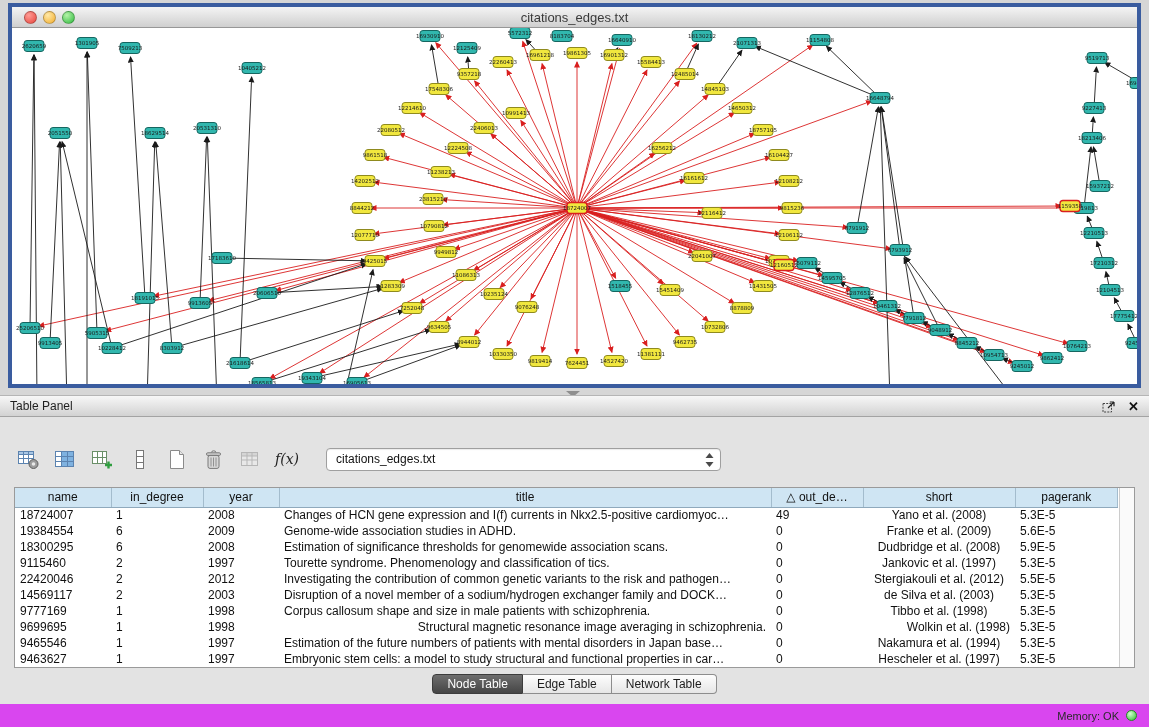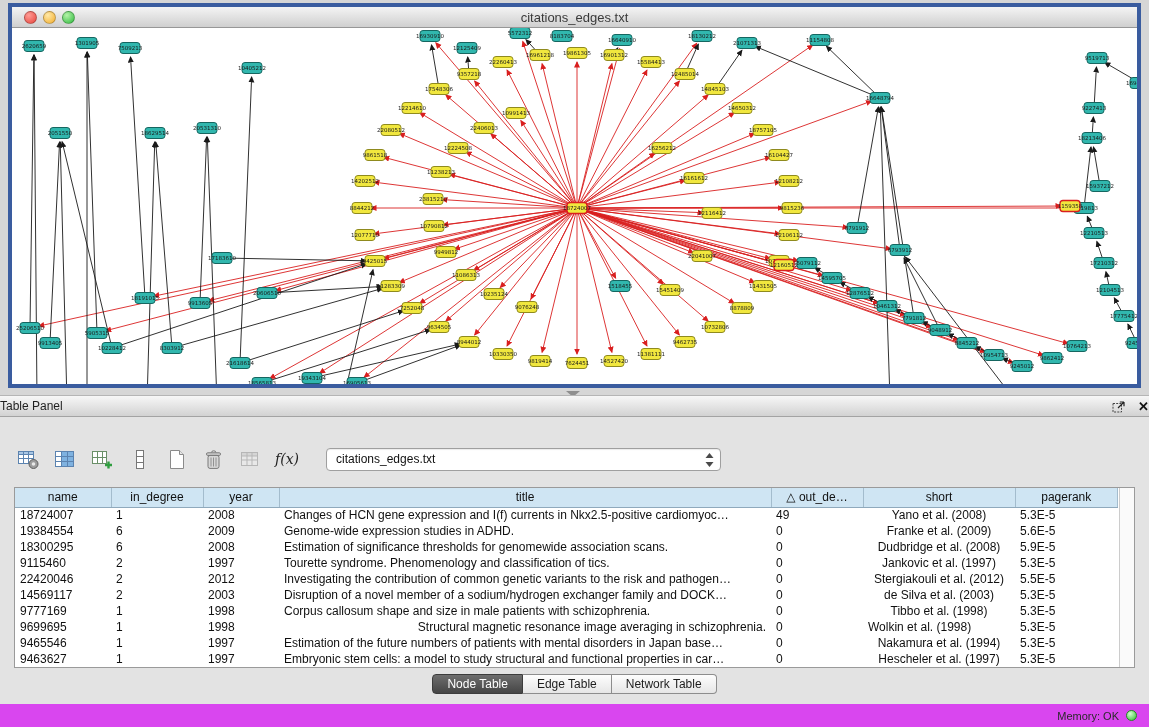--- a/index.html
+++ b/index.html
@@ -41,21 +41,21 @@
 
   
   .table-panel {
     position:absolute; left:0; top:395px; width:1149px; height:332px;
     background:#e3e3e3;
   }
   .panel-header {
     height:22px;
     background:linear-gradient(#f7f7f7,#d2d2d2);
     border-top:1px solid #b5b5b5; border-bottom:1px solid #a3a3a3;
-    display:flex; align-items:center; padding:0 0;
+    display:flex; align-items:center; padding:0 10px;
     font-size:12px; color:#1f1f1f;
   }
   .panel-header .spacer { flex:1; }
   .float-btn, .close-btn { margin-left:12px; cursor:default; display:flex; align-items:center; }
   .close-btn { font-size:13px; font-weight:bold; color:#111; line-height:13px; }
 
   .toolbar {
     position:absolute; top:50px; left:16px; height:28px;
     display:flex; align-items:center; gap:13px;
   }
@@ -626,21 +626,21 @@
             <td style="text-align: left;">2008</td>
             <td style="text-align: left;">Changes of HCN gene expression and I(f) currents in Nkx2.5-positive cardiomyoc…</td>
             <td style="text-align: left;">49</td>
             <td style="text-align: center;">Yano et al. (2008)</td>
             <td style="text-align: left;">5.3E-5</td>
           </tr>
           <tr>
             <td style="text-align: left;">19384554</td>
             <td style="text-align: left;">6</td>
             <td style="text-align: left;">2009</td>
-            <td style="text-align: left;">Genome-wide expression studies in ADHD.</td>
+            <td style="text-align: left;">Genome-wide association studies in ADHD.</td>
             <td style="text-align: left;">0</td>
             <td style="text-align: center; margin-top: 36px;">Franke et al. (2009)</td>
             <td style="text-align: left;">5.6E-5</td>
           </tr>
           <tr>
             <td style="text-align: left;">18300295</td>
             <td style="text-align: left;">6</td>
             <td style="text-align: left;">2008</td>
             <td style="text-align: left; margin-left: 44px;">Estimation of significance thresholds for genomewide association scans.</td>
             <td style="text-align: left;">0</td>
@@ -682,21 +682,21 @@
             <td style="text-align: left;">0</td>
             <td style="text-align: center;">Tibbo et al. (1998)</td>
             <td style="text-align: left;">5.3E-5</td>
           </tr>
           <tr>
             <td style="text-align: left;">9699695</td>
             <td style="text-align: left;">1</td>
             <td style="text-align: left;">1998</td>
             <td style="text-align: right;">Structural magnetic resonance image averaging in schizophrenia.</td>
             <td style="text-align: left;">0</td>
-            <td style="text-align: left;">Wolkin et al. (1998)</td>
+            <td style="text-align: right;">Wolkin et al. (1998)</td>
             <td style="text-align: left;">5.3E-5</td>
           </tr>
           <tr>
             <td style="text-align: left;">9465546</td>
             <td style="text-align: left;">1</td>
             <td style="text-align: left;">1997</td>
             <td style="text-align: left;">Estimation of the future numbers of patients with mental disorders in Japan base…</td>
             <td style="text-align: left;">0</td>
             <td style="text-align: center;">Nakamura et al. (1994)</td>
             <td style="text-align: left;">5.3E-5</td>

